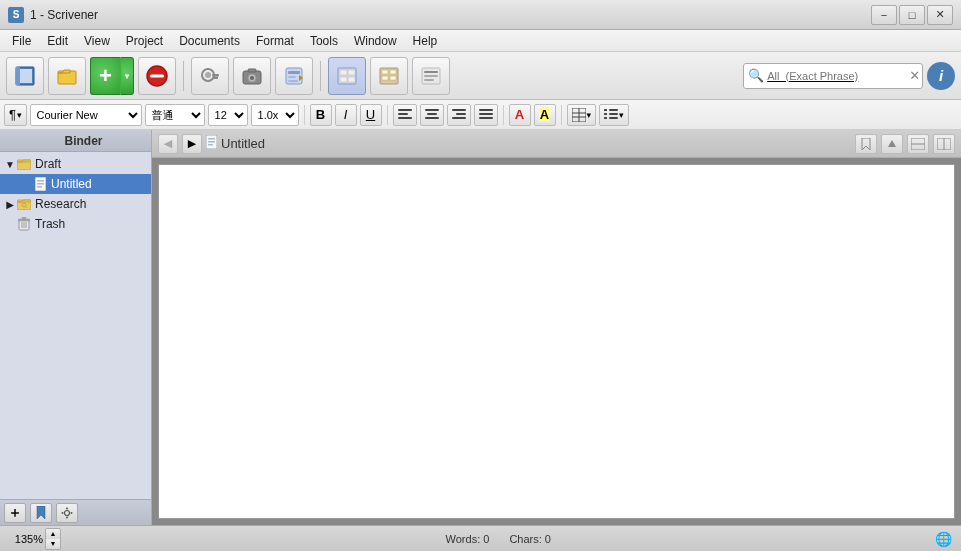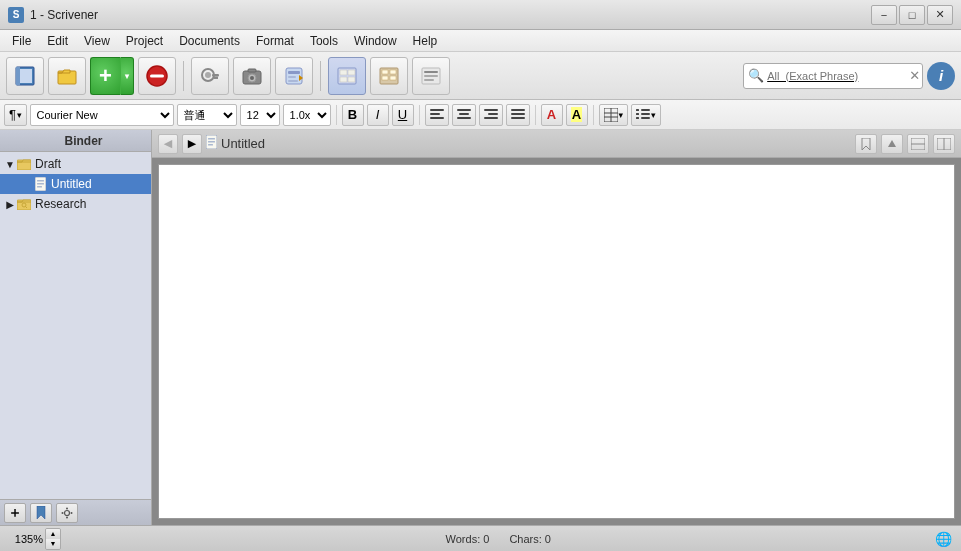--- a/index.html
+++ b/index.html
@@ -480,21 +480,21 @@
     <div id="info-btn">i</div>
   </div>
 </div>
 
 <div id="formattoolbar">
   <div class="fmt-btn">
     <span>¶</span>
     <span style="font-size:9px;margin-left:1px;">▾</span>
   </div>
 
-  <select class="fmt-select" style="width:144px;">
+  <select class="fmt-select" style="width:112px;">
     <option>Courier New</option>
   </select>
 
   <select class="fmt-select" style="width:60px;">
     <option>普通</option>
   </select>
 
   <select class="fmt-select" style="width:40px;">
     <option>12</option>
   </select>
@@ -611,20 +611,34 @@
           <svg width="14" height="12" viewBox="0 0 14 12">
             <rect x="0" y="2" width="14" height="10" rx="1" fill="#e8c860" stroke="#c0a030" stroke-width="0.8"></rect>
             <path d="M0,4 L5,4 L6,2 L14,2 L14,4 Z" fill="#e8c860" stroke="#c0a030" stroke-width="0.8"></path>
             <circle cx="7" cy="7" r="2" fill="none" stroke="#c0a030" stroke-width="0.8"></circle>
             <line x1="8.5" y1="8.5" x2="10" y2="10" stroke="#c0a030" stroke-width="0.8"></line>
           </svg>
         </span>
         <span>Research</span>
       </div>
 
+      <div class="tree-item">
+        <span class="tree-arrow" style="width:12px;"></span>
+        <span class="tree-item-icon">
+          <svg width="12" height="14" viewBox="0 0 12 14">
+            <rect x="1" y="3" width="10" height="10" rx="1" fill="#e8e8e8" stroke="#888" stroke-width="0.8"></rect>
+            <rect x="0" y="2" width="12" height="2" rx="1" fill="#aaa" stroke="#888" stroke-width="0.5"></rect>
+            <rect x="4" y="0" width="4" height="2" rx="1" fill="#aaa" stroke="#888" stroke-width="0.5"></rect>
+            <line x1="4" y1="5" x2="4" y2="11" stroke="#888" stroke-width="0.8"></line>
+            <line x1="6" y1="5" x2="6" y2="11" stroke="#888" stroke-width="0.8"></line>
+            <line x1="8" y1="5" x2="8" y2="11" stroke="#888" stroke-width="0.8"></line>
+          </svg>
+        </span>
+        <span>Trash</span>
+      </div>
 
     </div>
     <div id="binder-footer">
       <div class="binder-foot-btn" style="font-size:14px;font-weight:bold;">＋</div>
       <div class="binder-foot-btn">
         <svg width="10" height="13" viewBox="0 0 10 13">
           <path d="M1,0 L9,0 L9,13 L5,9 L1,13 Z" fill="#4a7fb5" stroke="#2a5090" stroke-width="0.5"></path>
         </svg>
       </div>
       <div class="binder-foot-btn">

